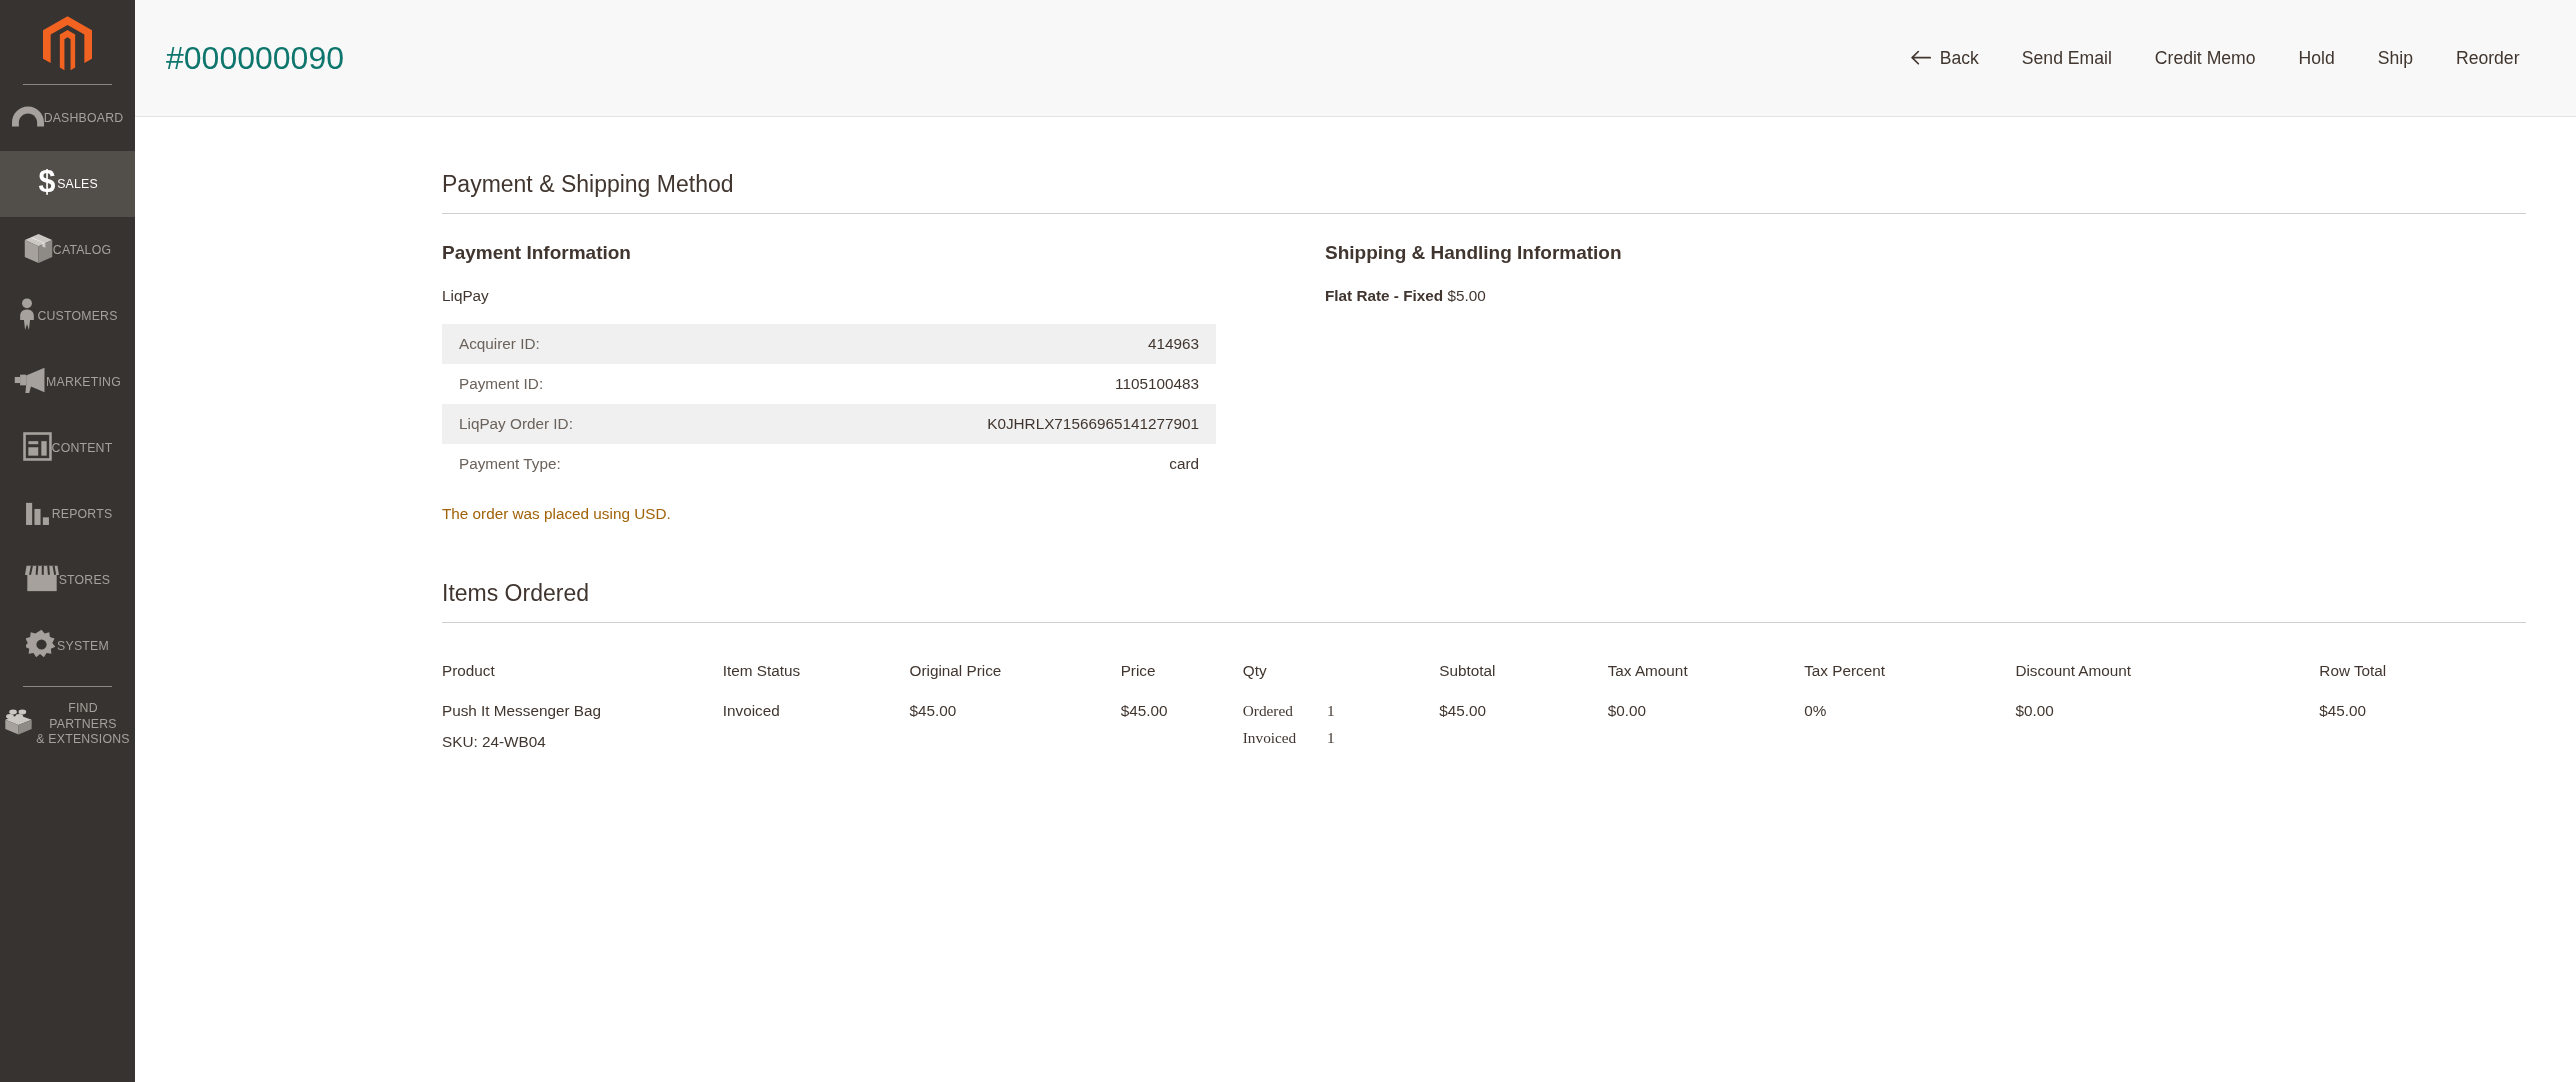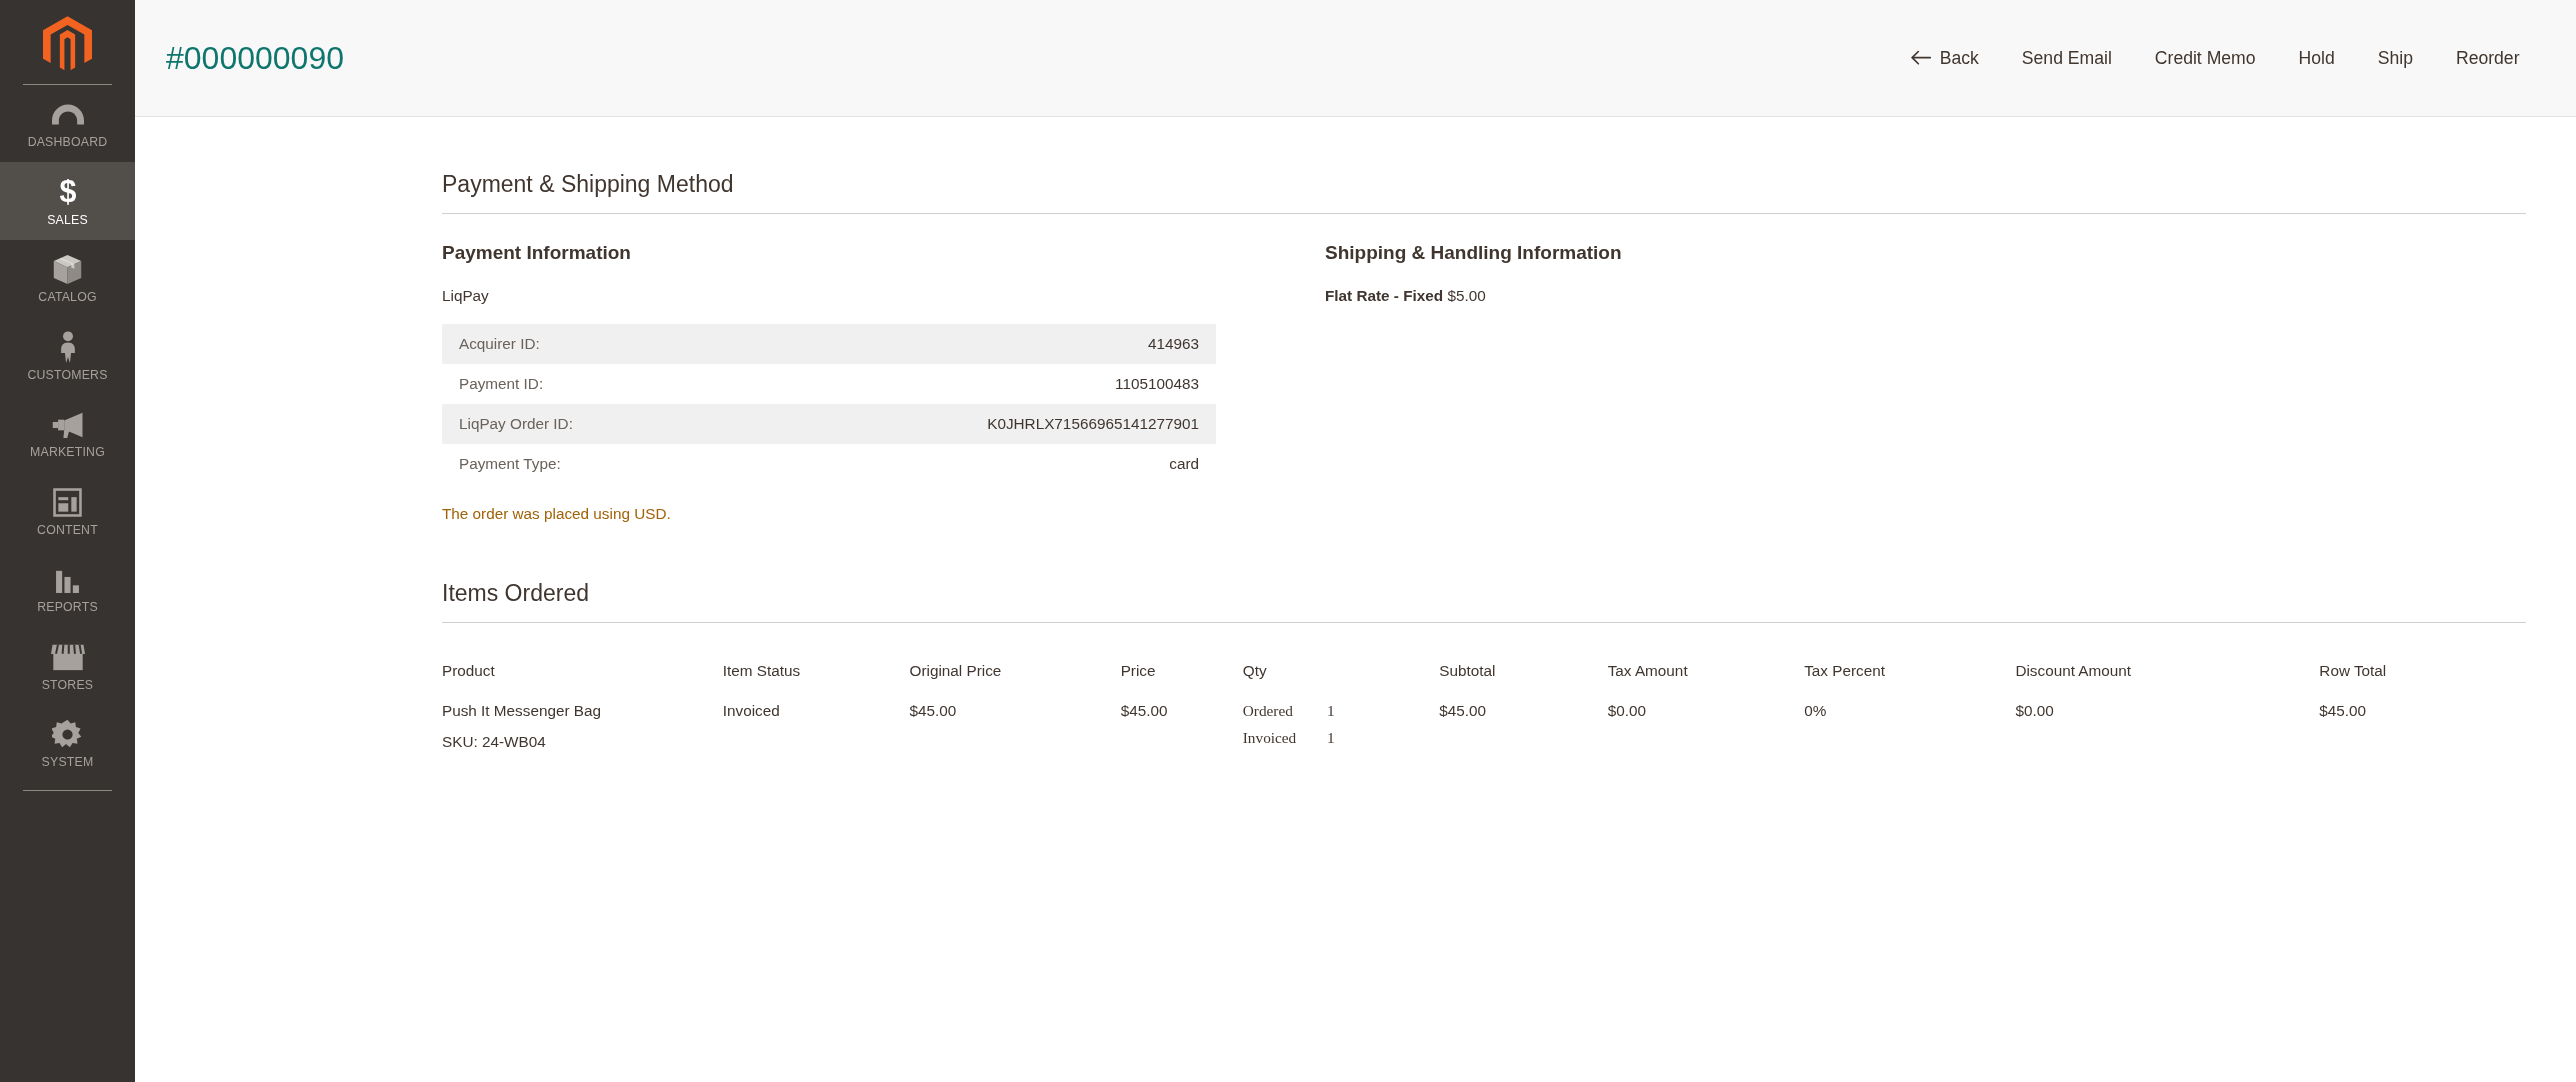--- a/index.html
+++ b/index.html
@@ -41,21 +41,21 @@
   .logo-wrap svg { display: block; }
 
   .sb-divider {
     height: 0.8px;
     background: #8c8781;
     margin: 0 23px 0 23px;
   }
 
   .nav-item {
     display: flex;
-    flex-direction: column;
+    flex-direction: row;
     align-items: center;
     justify-content: center;
     padding: 14px 3.1px 12.3px 3.1px;
     min-height: 66px;
     text-decoration: none;
     color: #a6a19c;
     cursor: pointer;
   }
   .nav-item.active {
     background: #524e4a;
@@ -377,20 +377,37 @@
         <svg width="31" height="31" viewBox="0 0 40 40" aria-hidden="true">
           <path d="M20 0 L24.2 5.2 L30.6 3.2 L31.4 9.9 L37.8 11.9 L34.6 17.8 L38.8 23 L32.7 25.9 L33.5 32.6 L26.9 31.6 L23.2 37.2 L18 33 L12.8 37.2 L9.1 31.6 L2.5 32.6 L3.3 25.9 L-2.8 23 L1.4 17.8 L-1.8 11.9 L4.6 9.9 L5.4 3.2 L11.8 5.2 Z" fill="#a6a19c" transform="translate(1,1) scale(0.95)"></path>
           <circle cx="20" cy="20" r="6.6" fill="#373330"></circle>
         </svg>
       </span>
       <span class="nav-label">System</span>
     </a>
 
     <div class="sb-divider-bottom"></div>
 
+    <a class="nav-item">
+      <span class="nav-icon">
+        <svg width="31" height="28" viewBox="0 0 40 36" aria-hidden="true">
+          <ellipse cx="13" cy="5" rx="5" ry="3.2" fill="#cbc7c3"></ellipse>
+          <ellipse cx="25" cy="5" rx="5" ry="3.2" fill="#cbc7c3"></ellipse>
+          <ellipse cx="9" cy="11" rx="5" ry="3.2" fill="#cbc7c3"></ellipse>
+          <ellipse cx="21" cy="11" rx="5" ry="3.2" fill="#cbc7c3"></ellipse>
+          <path d="M3 15 L20 9 L37 15 L20 22 Z" fill="#cbc7c3"></path>
+          <path d="M3 15 L20 22 L20 34 L3 27 Z" fill="#a6a19c"></path>
+          <path d="M37 15 L20 22 L20 34 L37 27 Z" fill="#8e8a86"></path>
+        </svg>
+      </span>
+      <span class="nav-label two-line">
+        <span>Find Partners</span><br>
+        <span>&amp; Extensions</span>
+      </span>
+    </a>
 
   </nav>
 
   <div class="main">
 
     <div class="page-header">
       <h1 class="page-title">#000000090</h1>
 
       <div class="header-actions">
 

